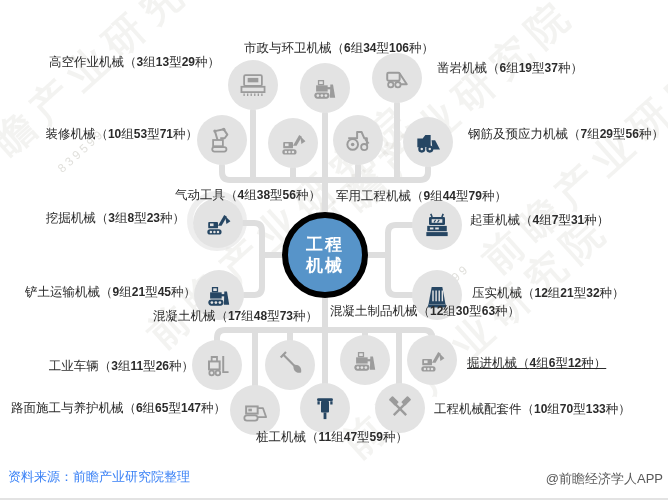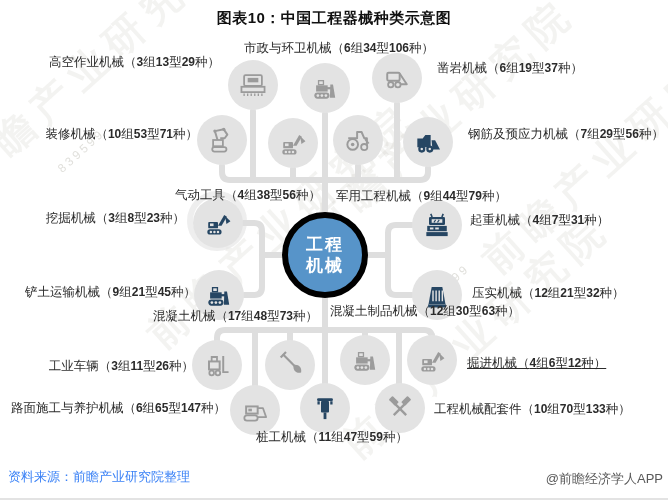--- a/index.html
+++ b/index.html
@@ -142,21 +142,20 @@
       <div class="wm" style="left: 295px; top: 215px;">前瞻产业研究院</div>
       <div class="wm" style="left: 330px; top: 430px;">前瞻产业研究院</div>
       <div class="wm" style="left: 470px; top: 245px;">前瞻产业研究院</div>
       <div class="wm-digits" style="left: 55px; top: 165px;">839599</div>
       <div class="wm-digits" style="left: 420px; top: 300px;">839599</div>
     </div>
   <svg class="wm-logo" style="left:184px;top:188px" width="66" height="66">
     <circle cx="33" cy="33" r="27" fill="none" stroke="#e7e7e7" stroke-width="6"></circle>
     <path d="M18,40 q12,9 26,2 q-3,12 -16,10.5 q-11,-2 -10,-12.5 z" fill="#e3e3e3"></path>
   </svg>
-  <div class="title">图表10：中国工程器械种类示意图</div>
   <svg class="connectors" width="668" height="500">
       <path d="M253,111 V180" fill="none" stroke="#dedede" stroke-width="6" stroke-linecap="round"></path>
       <path d="M325,114 V211" fill="none" stroke="#dedede" stroke-width="6" stroke-linecap="round"></path>
       <path d="M397,104 V180" fill="none" stroke="#dedede" stroke-width="6" stroke-linecap="round"></path>
       <path d="M222,166 V172 Q222,180 230,180 H420 Q428,180 428,172 V168" fill="none" stroke="#dedede" stroke-width="6" stroke-linecap="round"></path>
       <path d="M293,169 V180" fill="none" stroke="#dedede" stroke-width="6" stroke-linecap="round"></path>
       <path d="M358,166 V180" fill="none" stroke="#dedede" stroke-width="6" stroke-linecap="round"></path>
       <path d="M217,340 V338 Q217,330 225,330 H424 Q432,330 432,338 V335" fill="none" stroke="#dedede" stroke-width="6" stroke-linecap="round"></path>
       <path d="M290,340 V330" fill="none" stroke="#dedede" stroke-width="6" stroke-linecap="round"></path>
       <path d="M365,335 V330" fill="none" stroke="#dedede" stroke-width="6" stroke-linecap="round"></path>

